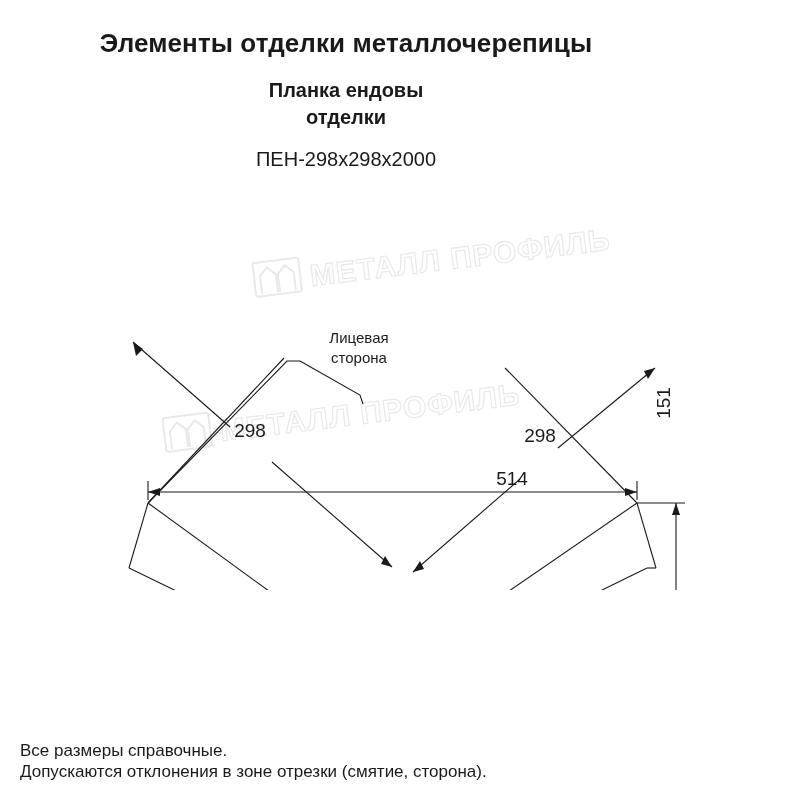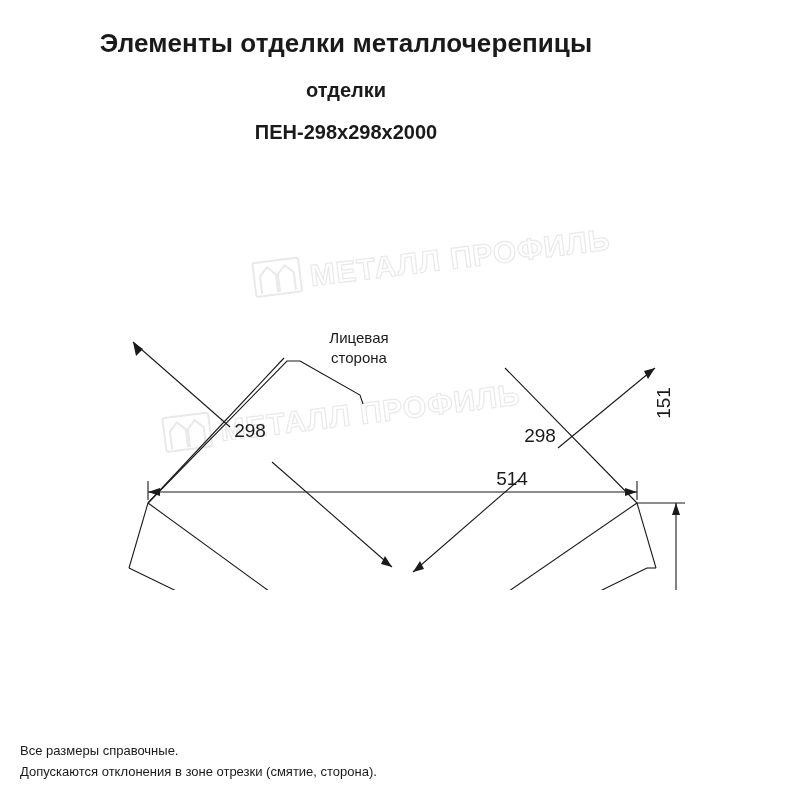--- a/index.html
+++ b/index.html
@@ -34,21 +34,21 @@
     letter-spacing: 0.1px;
   }
   .title-sub1 {
     font-size: 20px;
     font-weight: bold;
     margin-top: 18px;
     line-height: 27px;
   }
   .title-code {
     font-size: 20px;
-    font-weight: bold;
+    font-weight: normal;
     margin-top: 17px;
   }
   .drawing {
     position: absolute;
     left: 0;
     top: 190px;
     width: 800px;
     height: 400px;
   }
   .watermark {
@@ -56,21 +56,21 @@
     left: 0;
     top: 190px;
     width: 800px;
     height: 400px;
     pointer-events: none;
   }
   .footer {
     position: absolute;
     left: 20px;
     bottom: 18px;
-    font-size: 13px;
+    font-size: 17px;
     line-height: 21px;
     color: #1a1a1a;
   }
   svg text {
     font-family: "Liberation Sans", sans-serif;
     fill: #1a1a1a;
   }
   .dim-text {
     font-size: 19px;
   }
@@ -93,20 +93,21 @@
   }
 </style>
 </head>
 <body>
 
 <div class="page">
 
   <div class="titles">
     <div class="title-main">Элементы отделки металлочерепицы</div>
     <div class="title-sub1">
+      <div>Планка ендовы</div>
       <div>отделки</div>
     </div>
     <div class="title-code">ПЕН-298х298х2000</div>
   </div>
 
   <svg class="watermark" viewBox="0 0 800 400">
     <g transform="translate(255,95) rotate(-7)">
       <g class="wm-shape">
         <rect x="0" y="-22" width="46" height="34" rx="2"></rect>
         <path d="M6 10 L6 -8 L14 -16 L22 -8 L22 10"></path>

